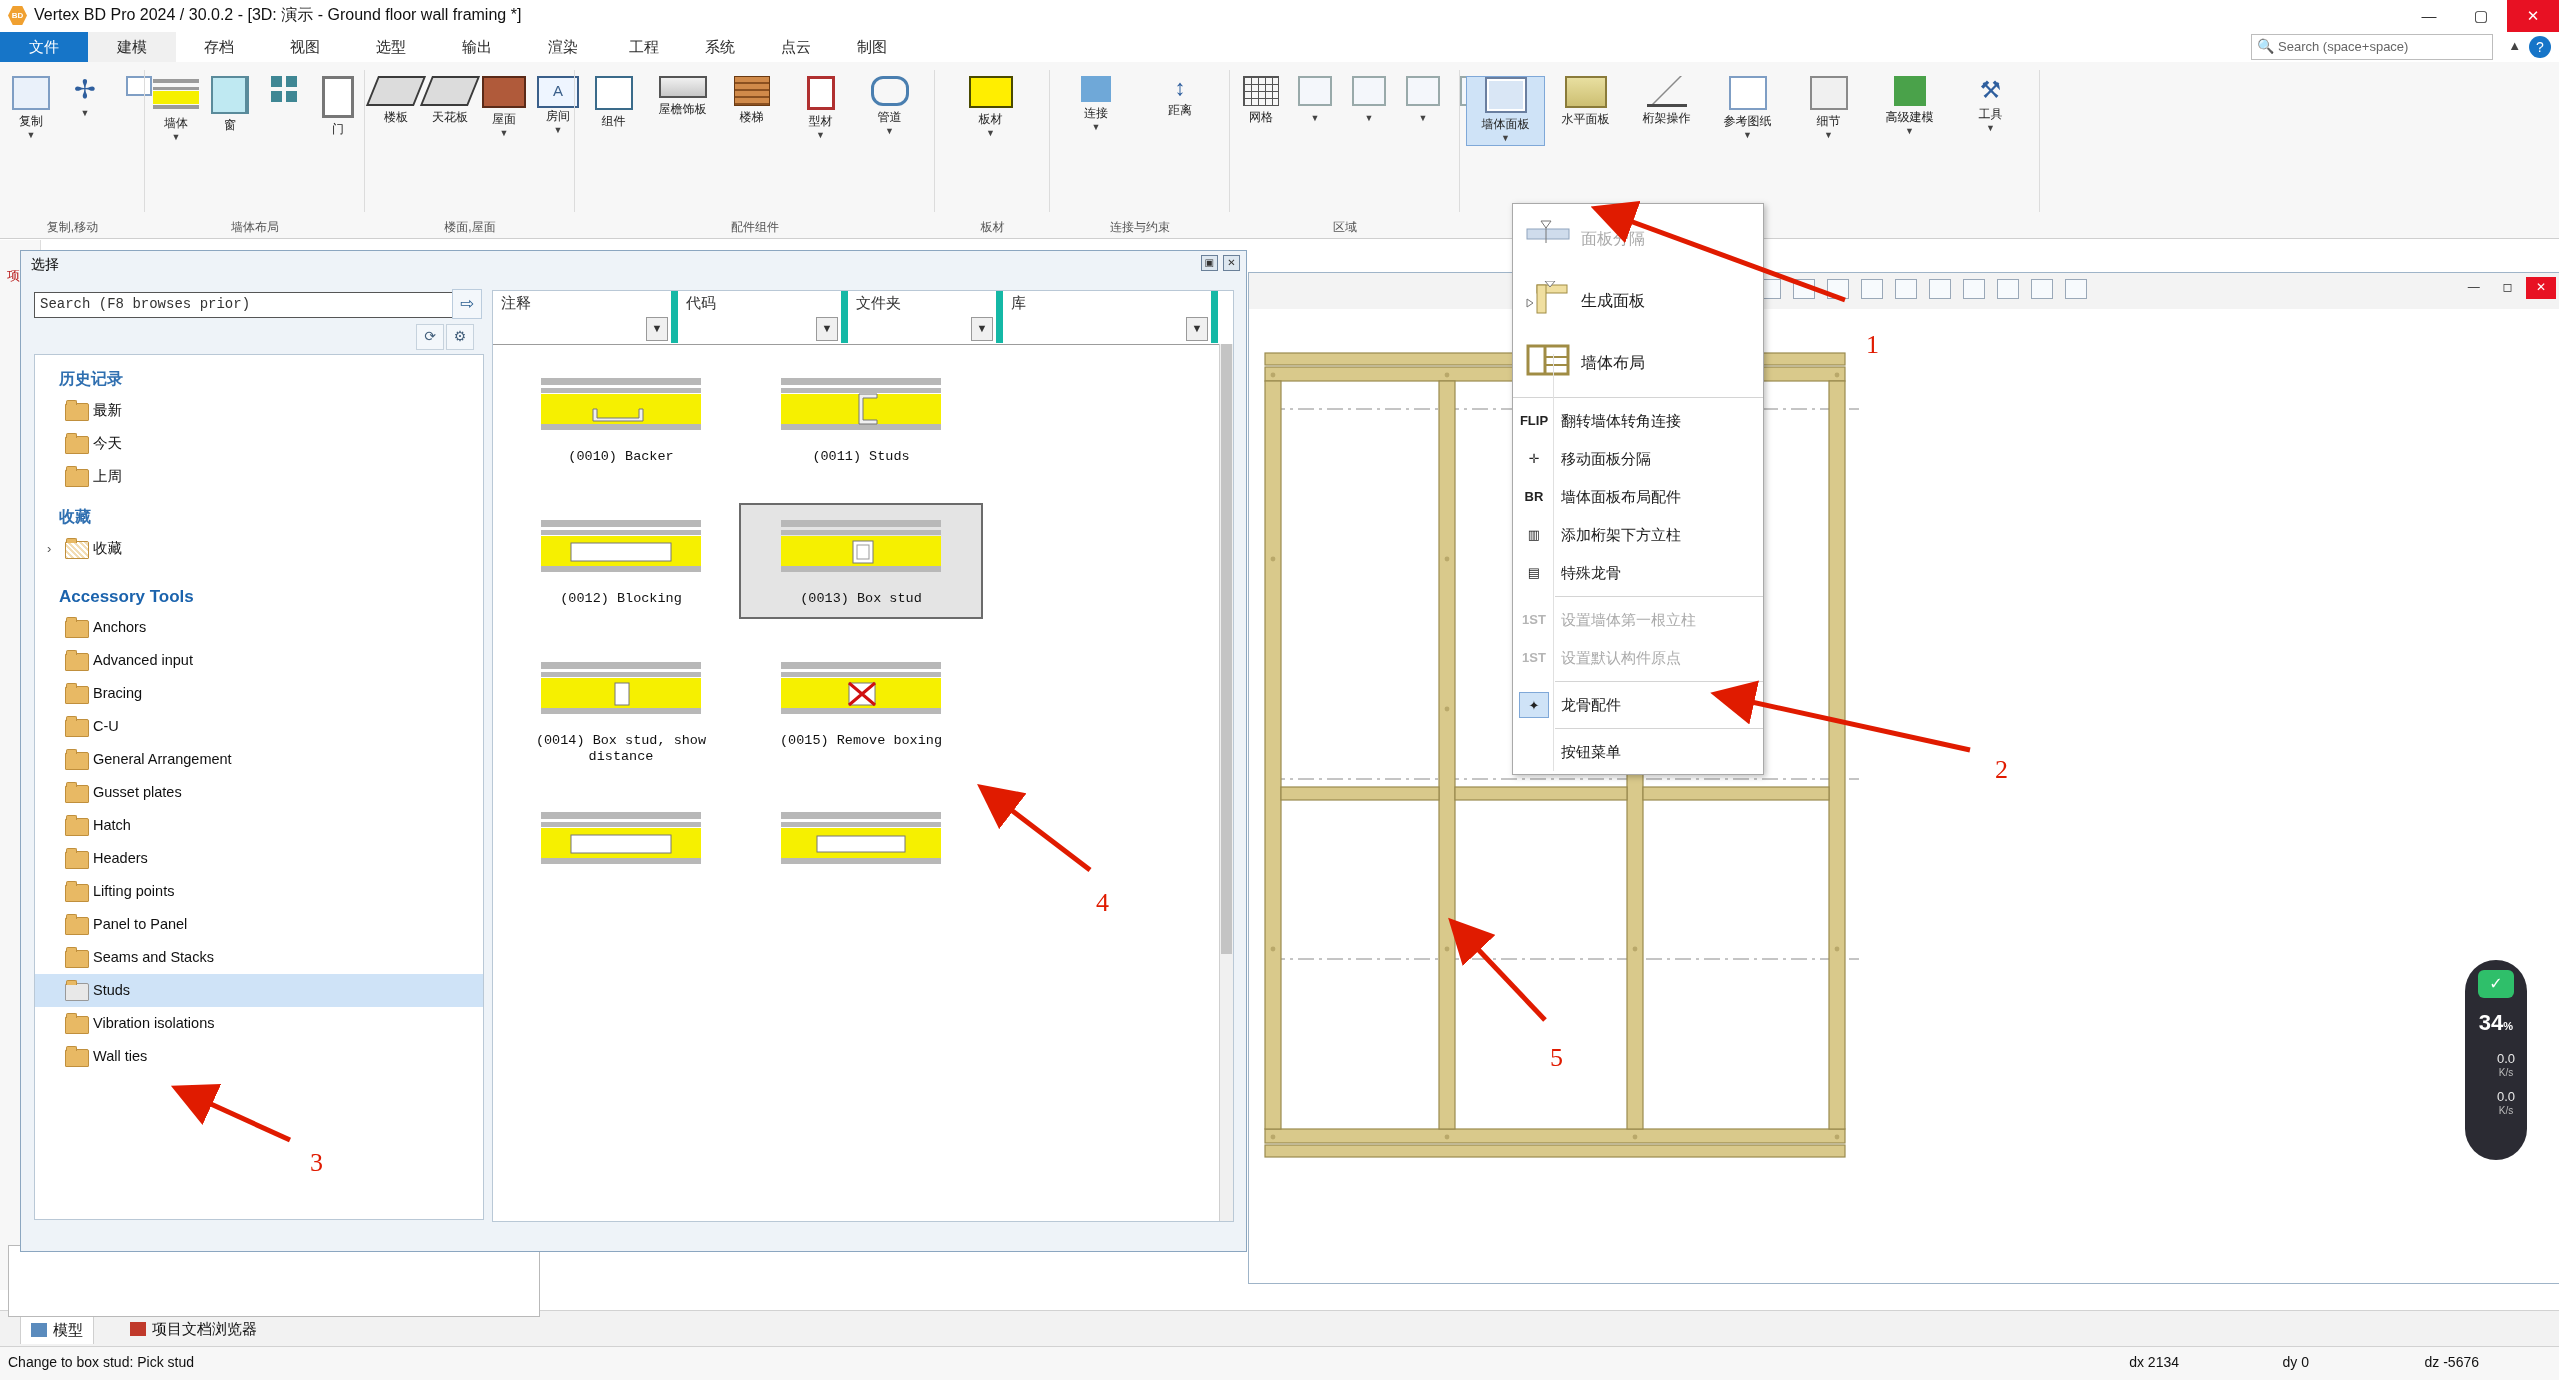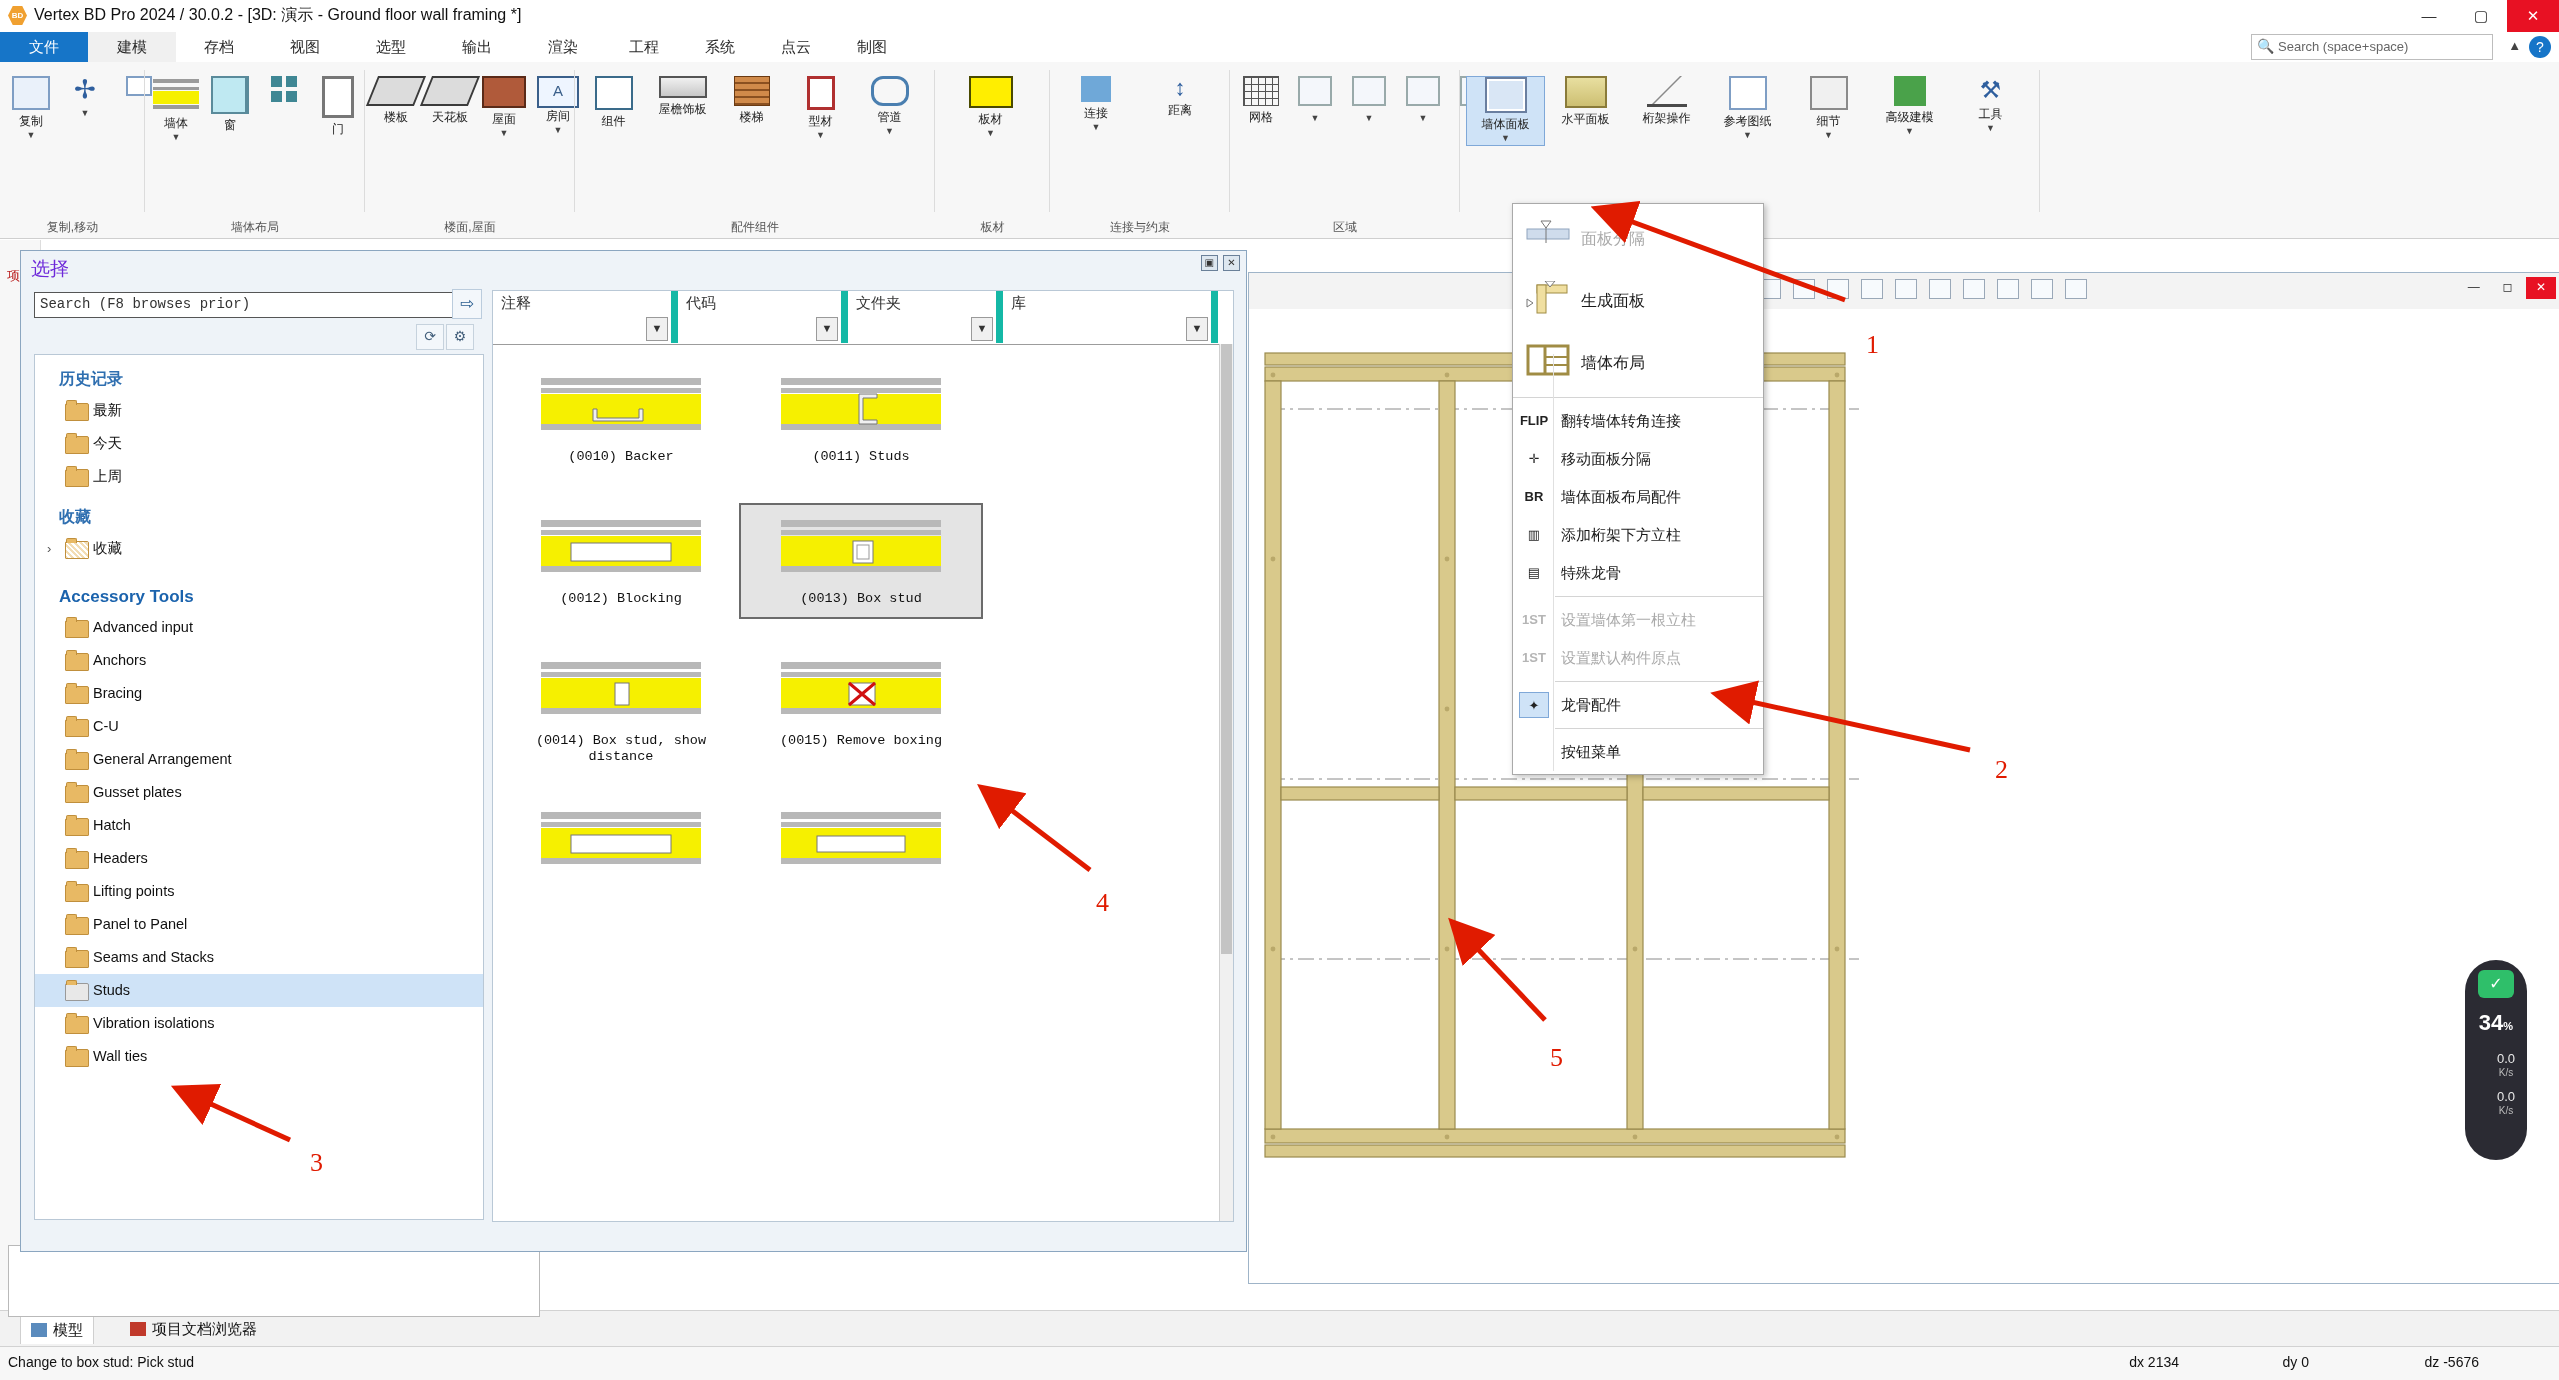--- a/index.html
+++ b/index.html
@@ -62,21 +62,21 @@
   #dropdown .dsep{height:1px;background:#d4d4d4;margin:4px 0;}
   #dropdown .it{height:38px;position:relative;}
   #dropdown .it .t{position:absolute;left:48px;top:10px;font-size:15px;}
   #dropdown .it .gi{position:absolute;left:6px;top:6px;width:30px;height:26px;text-align:center;
      font-size:13px;font-weight:bold;line-height:26px;}
   #dropdown .it.dis .t{color:#aaa;}
   #dropdown .icol{position:absolute;left:40px;top:150px;bottom:3px;width:1px;background:#e0e0e0;}
   
   #dlg{position:absolute;left:20px;top:250px;width:1225px;height:1000px;background:#eef3f8;
      border:1px solid #8ba6c0;z-index:40;}
-  #dlg .dlgtitle{position:absolute;left:10px;top:5px;font-size:19px;color:#6d28d9;}
+  #dlg .dlgtitle{position:absolute;left:10px;top:5px;font-size:14px;color:#000000;}
   #dlg .dlgbtns{position:absolute;right:6px;top:4px;font-size:12px;color:#333;}
   #dlg .dlgbtns span{display:inline-block;width:15px;height:14px;border:1px solid #6a8099;
      text-align:center;line-height:13px;margin-left:2px;background:#dde7f0;font-size:10px;}
   #searchrow{position:absolute;left:34px;top:292px;width:430px;height:26px;border:1px solid #555;background:#fff;
      font-family:"Liberation Mono","DejaVu Sans Mono",monospace;font-size:14px;color:#333;padding:3px 0 0 5px;box-sizing:border-box;z-index:41;}
   #gobtn{position:absolute;left:452px;top:289px;width:28px;height:28px;border:1px solid #bcd;background:#f3f7fb;
      text-align:center;line-height:27px;color:#2a5d8f;font-size:17px;z-index:41;}
   #refreshbtn,#gearbtn{position:absolute;top:324px;width:26px;height:24px;border:1px solid #c6d2dd;background:#f3f7fb;
      text-align:center;line-height:23px;font-size:14px;color:#44607c;z-index:41;}
   #refreshbtn{left:416px}#gearbtn{left:446px}
@@ -310,22 +310,22 @@
 <div id="refreshbtn">⟳</div>
 <div id="gearbtn">⚙</div>
 <div id="tree">
     <div class="tsec">历史记录</div>
     <div class="titem"><span class="fld"></span><span>最新</span></div>
     <div class="titem"><span class="fld"></span><span>今天</span></div>
     <div class="titem"><span class="fld"></span><span>上周</span></div>
     <div class="tsec">收藏</div>
     <div class="titem dotted"><span class="chev">›</span><span class="fld"></span><span>收藏</span></div>
     <div class="tsec accent">Accessory Tools</div>
+    <div class="titem"><span class="fld"></span><span>Anchors</span></div>
     <div class="titem"><span class="fld"></span><span>Advanced input</span></div>
-    <div class="titem"><span class="fld"></span><span>Anchors</span></div>
     <div class="titem"><span class="fld"></span><span>Bracing</span></div>
     <div class="titem"><span class="fld"></span><span>C-U</span></div>
     <div class="titem"><span class="fld"></span><span>General Arrangement</span></div>
     <div class="titem"><span class="fld"></span><span>Gusset plates</span></div>
     <div class="titem"><span class="fld"></span><span>Hatch</span></div>
     <div class="titem"><span class="fld"></span><span>Headers</span></div>
     <div class="titem"><span class="fld"></span><span>Lifting points</span></div>
     <div class="titem"><span class="fld"></span><span>Panel to Panel</span></div>
     <div class="titem"><span class="fld"></span><span>Seams and Stacks</span></div>
     <div class="titem sel"><span class="fld"></span><span>Studs</span></div>

